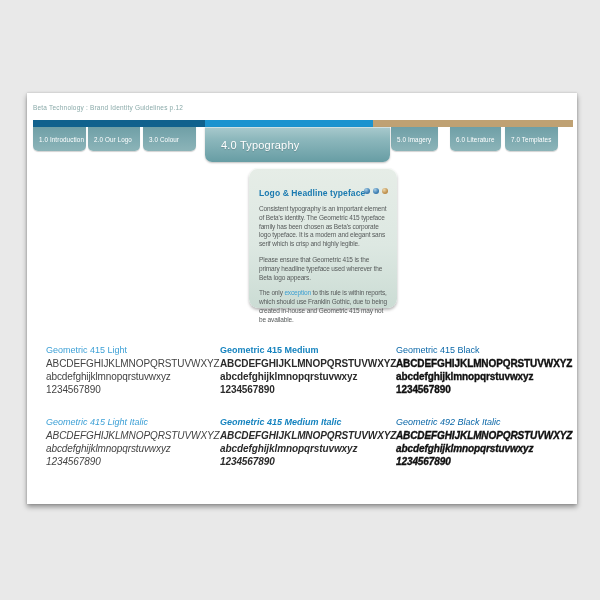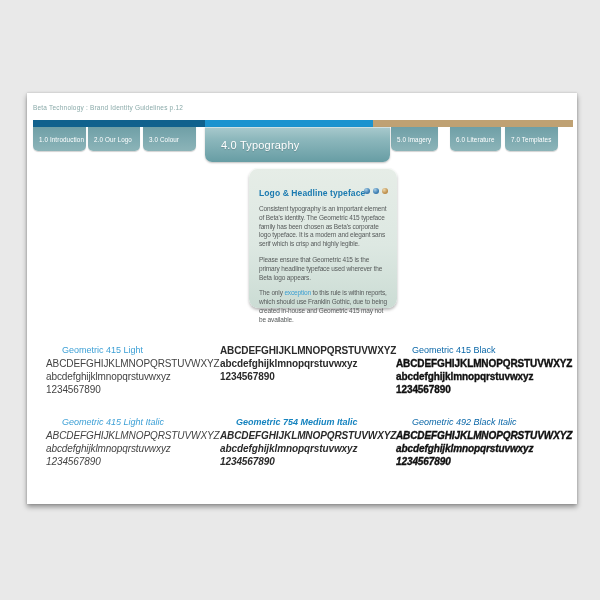--- a/index.html
+++ b/index.html
@@ -66,21 +66,21 @@
   .panel p {
     margin-top:7px;
     font-size:6.5px; line-height:8.8px; letter-spacing:-.15px;
     color:#565a5a;
   }
   .inline-link { color:#3a9fd1; cursor:pointer; }
   
   .spec { position:absolute; width:172px; }
   .c0 { left:19px; }  .c1 { left:193px; } .c2 { left:369px; }
   .r0 { top:251px; }  .r1 { top:323px; }
-  .spec-name { font-size:9px; line-height:13px;margin-left:16px; }
+  .spec-name { font-size:9px; line-height:13px; }
   .spec-line { font-size:10px; line-height:13px; letter-spacing:-.1px; color:#3c3c3c; white-space:nowrap; }
   .w-light  .spec-name { color:#3da0d6; font-weight:normal; }
   .w-light  .spec-line { font-weight:300; color:#434343; }
   .w-medium .spec-name { color:#1583bf; font-weight:bold; }
   .w-medium .spec-line { font-weight:bold; color:#2b2b2b; }
   .w-black  .spec-name { color:#0a67a8; font-weight:normal; }
   .w-black  .spec-line { font-weight:bold; color:#111; -webkit-text-stroke:.35px currentColor; }
   .italic .spec-name, .italic .spec-line { font-style:italic; }
 </style>
 </head>
@@ -133,41 +133,42 @@
   </div>
 
   <div class="spec w-light c0 r0">
     <div class="spec-name">Geometric 415 Light</div>
     <div class="spec-line">ABCDEFGHIJKLMNOPQRSTUVWXYZ</div>
     <div class="spec-line">abcdefghijklmnopqrstuvwxyz</div>
     <div class="spec-line">1234567890</div>
   </div>
 
   <div class="spec w-medium c1 r0">
+    <div class="spec-name">Geometric 415 Medium</div>
     <div class="spec-line">ABCDEFGHIJKLMNOPQRSTUVWXYZ</div>
     <div class="spec-line">abcdefghijklmnopqrstuvwxyz</div>
     <div class="spec-line">1234567890</div>
   </div>
 
   <div class="spec w-black c2 r0">
     <div class="spec-name">Geometric 415 Black</div>
     <div class="spec-line">ABCDEFGHIJKLMNOPQRSTUVWXYZ</div>
     <div class="spec-line">abcdefghijklmnopqrstuvwxyz</div>
     <div class="spec-line">1234567890</div>
   </div>
 
   <div class="spec w-light italic c0 r1">
     <div class="spec-name">Geometric 415 Light Italic</div>
     <div class="spec-line">ABCDEFGHIJKLMNOPQRSTUVWXYZ</div>
     <div class="spec-line">abcdefghijklmnopqrstuvwxyz</div>
     <div class="spec-line">1234567890</div>
   </div>
 
   <div class="spec w-medium italic c1 r1">
-    <div class="spec-name">Geometric 754 Medium Italic</div>
+    <div class="spec-name">Geometric 415 Medium Italic</div>
     <div class="spec-line">ABCDEFGHIJKLMNOPQRSTUVWXYZ</div>
     <div class="spec-line">abcdefghijklmnopqrstuvwxyz</div>
     <div class="spec-line">1234567890</div>
   </div>
 
   <div class="spec w-black italic c2 r1">
     <div class="spec-name">Geometric 492 Black Italic</div>
     <div class="spec-line">ABCDEFGHIJKLMNOPQRSTUVWXYZ</div>
     <div class="spec-line">abcdefghijklmnopqrstuvwxyz</div>
     <div class="spec-line">1234567890</div>

